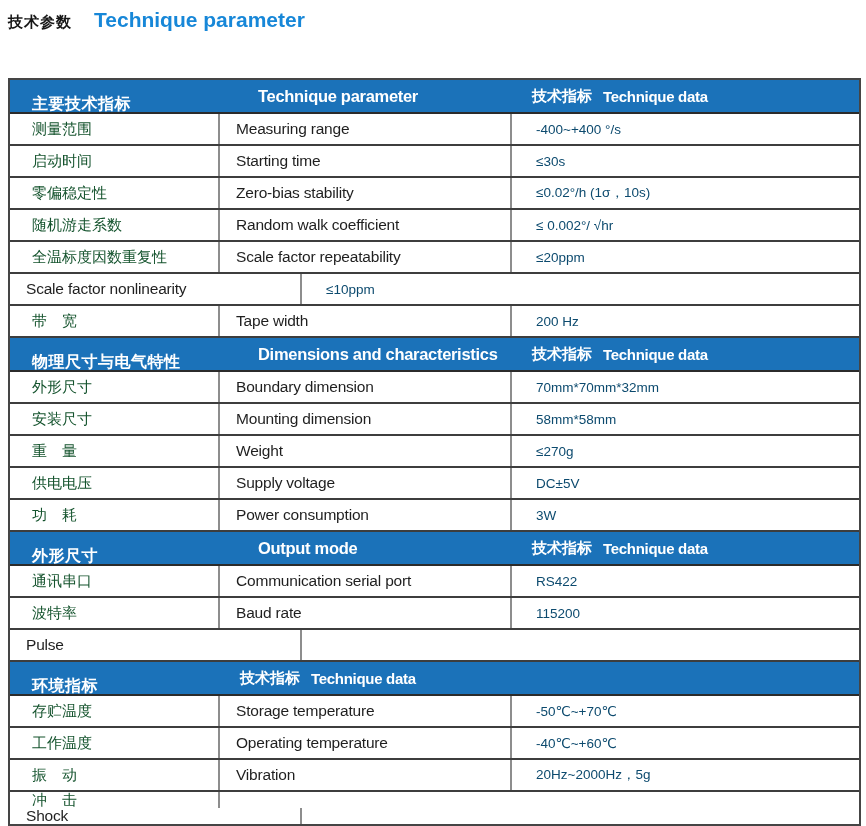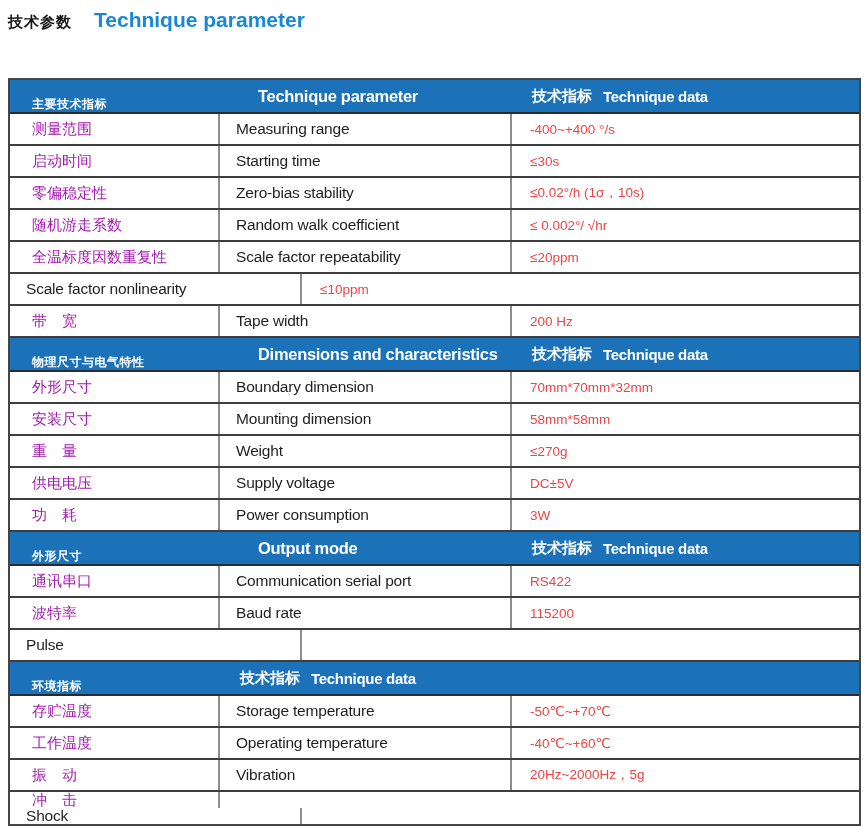--- a/index.html
+++ b/index.html
@@ -49,29 +49,29 @@
   .c1, .c2, .c3 {
     display: flex; align-items: center; box-sizing: border-box; height: 100%;
     overflow: hidden; white-space: nowrap;
   }
   .c1 { width: 210px; padding-left: 22px; }
   .c2 { width: 292px; padding-left: 38px; }
   .c3 { flex: 1; padding-left: 18px; }
 
   .t-row .c1, .t-row .c2 { border-right: 2px solid #8d8d8d; }
 
-  .t-header .c1 { font-size: 12px; font-weight: bold; letter-spacing: 0.5px; margin-top: 16px; }
+  .t-header .c1 { font-size: 16px; font-weight: bold; letter-spacing: 0.5px; margin-top: 16px; }
   .t-header .c2 { font-size: 16.5px; font-weight: bold; letter-spacing: -0.3px; }
   .t-header .c3 { padding-left: 20px; }
   .hdr-data-zh { font-size: 15px; font-weight: bold; text-align: center; }
   .hdr-data-en { font-size: 15px; font-weight: bold; margin-left: 11px; letter-spacing: -0.3px; }
 
-  .t-row .c1 { font-size: 15px; color: #a21caf; }
+  .t-row .c1 { font-size: 15px; color: #14532d; }
   .t-row .c2 { font-size: 15.5px; color: #1f1f1f; letter-spacing: -0.2px; padding-left: 16px; }
-  .t-row .c3 { font-size: 13.5px; color: #ef4444; }
+  .t-row .c3 { font-size: 13.5px; color: #0c4a6e; margin-left: 6px; }
 </style>
 </head>
 <body>
 
 <div class="page">
 
   <div class="title-bar">
     <span class="title-zh">技术参数</span><span class="title-en">Technique parameter</span>
   </div>
 

